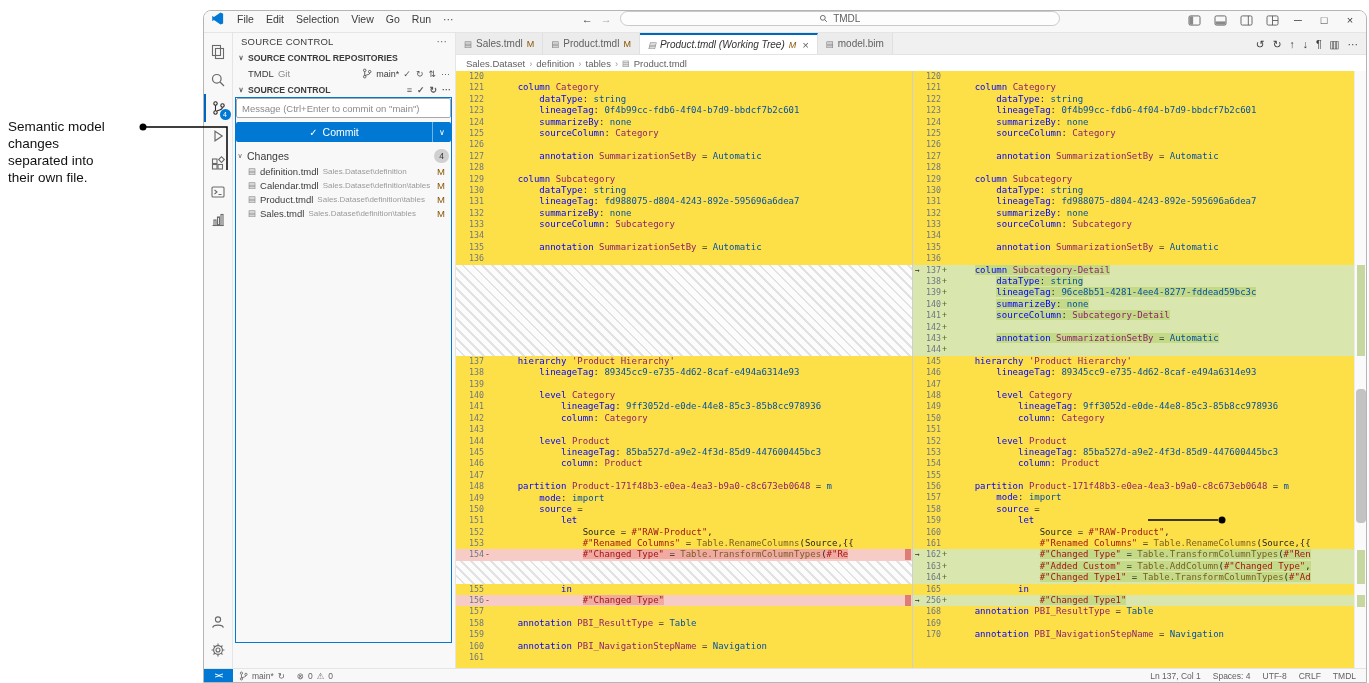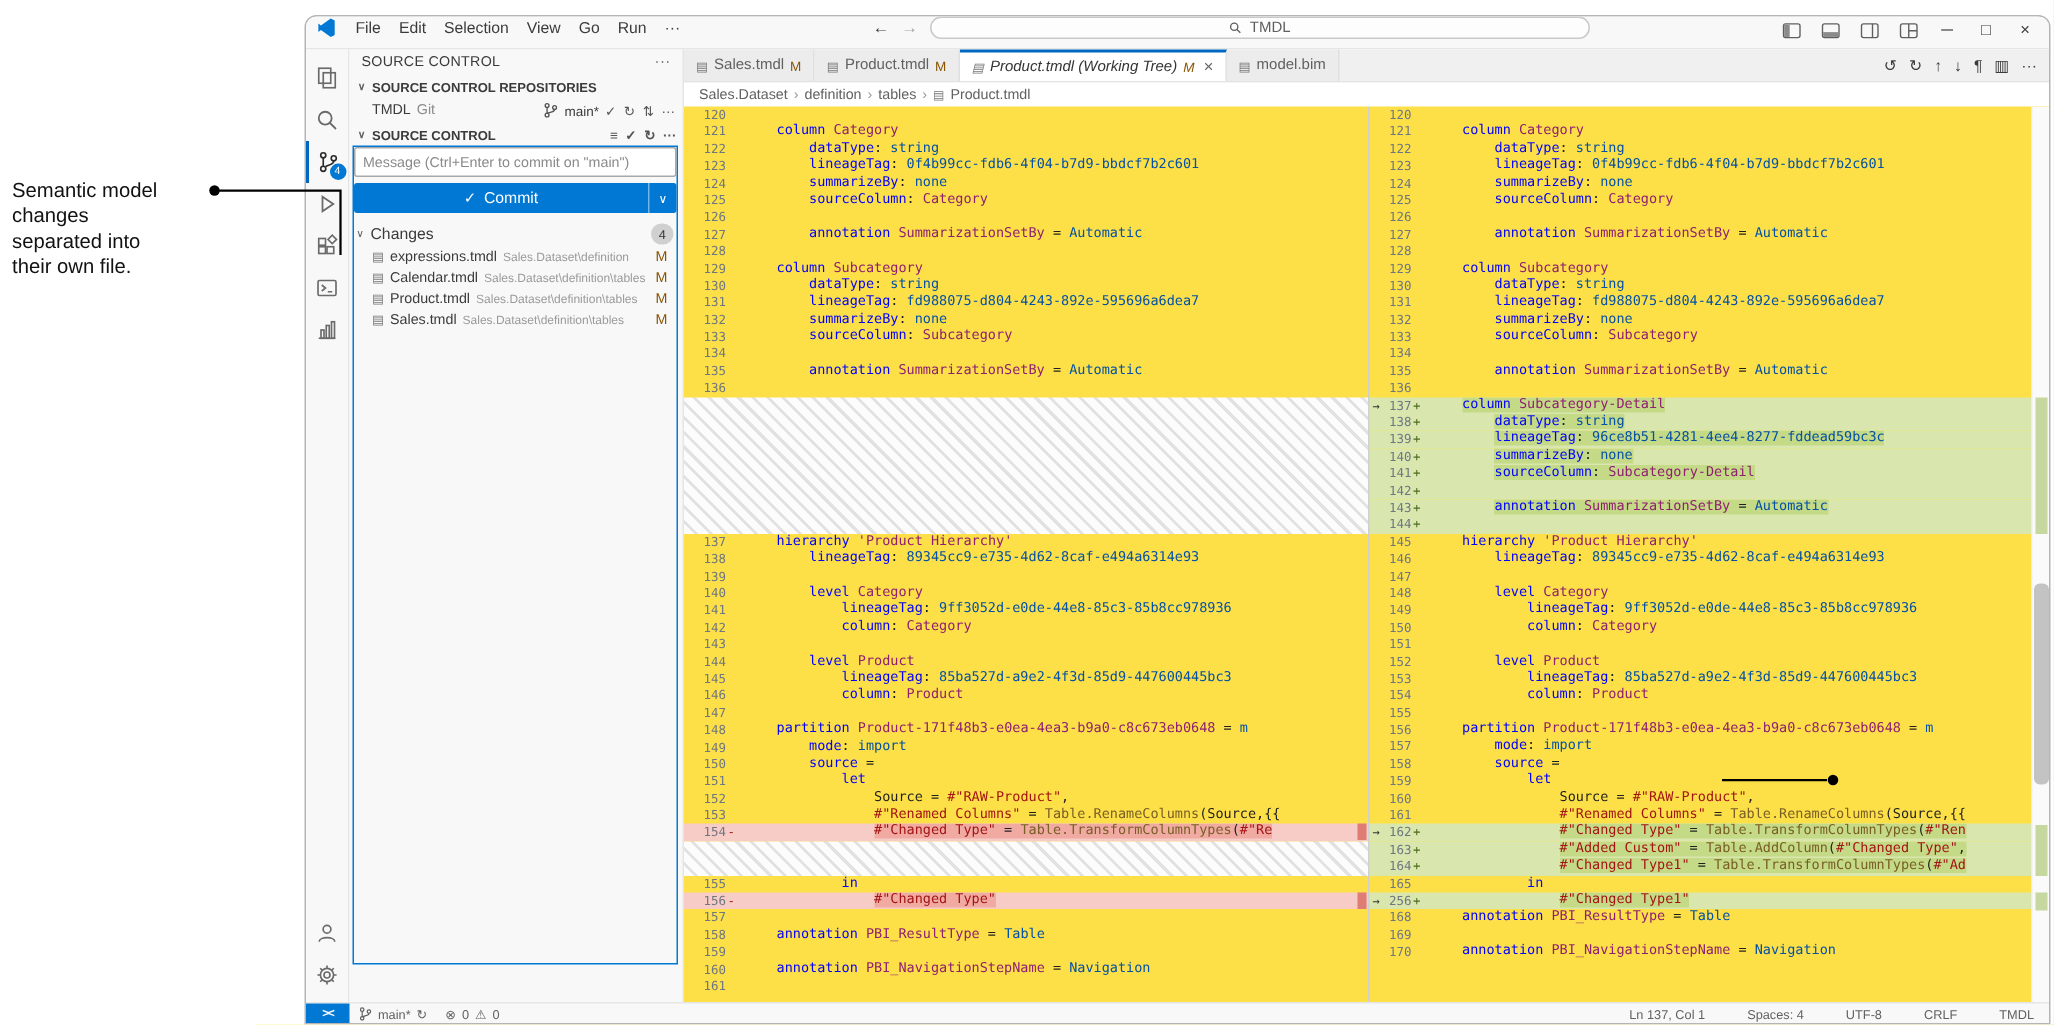--- a/index.html
+++ b/index.html
@@ -100,21 +100,21 @@
   .ruler-mid i{position:absolute;left:0;width:6px;background:rgba(200,60,50,.55);display:block}
   .vscroll{position:absolute;right:0;top:0;width:12px;height:100%;background:#fafafa;border-left:1px solid #ececec}
   .vscroll .mark{position:absolute;left:2px;width:8px;display:block}
   .vscroll .mark.g{background:rgba(155,185,85,.55)}
   .vscroll .thumb{position:absolute;left:1px;width:10px;background:rgba(120,120,120,.42);border-radius:4px;display:block}
   
   .statusbar{height:14px;flex:0 0 14px;background:#f8f8f8;border-top:1px solid #e5e5e5;display:flex;align-items:center;font-size:8.5px;color:#616161}
   .remote{width:29px;height:100%;background:#0078d4;color:#fff;display:flex;align-items:center;justify-content:center;
     font-size:8px;font-weight:bold;letter-spacing:-1px}
   .sb-group{display:flex;align-items:center;gap:4px;padding:0 6px}
-  .sb-right{margin-left:auto;display:flex;align-items:center;gap:28px;padding-right:10px}
+  .sb-right{margin-left:auto;display:flex;align-items:center;gap:12px;padding-right:10px}
   svg.ic{display:block}
 </style>
 </head>
 <body>
 
 <div class="annot annot-left">Semantic model
 changes
 separated into
 their own file.</div>
 <div class="annot annot-right">Easily readable
@@ -309,21 +309,21 @@
         </div>
         <div class="changes-hdr">
           <span class="chev">∨</span>
           <span>Changes</span>
           <span class="spacer"></span>
           <span class="badge">4</span>
         </div>
         <div id="changes-list">
             <div class="frow">
               <span class="ficon">▤</span>
-              <span class="fname">expressions.tmdl</span>
+              <span class="fname">definition.tmdl</span>
               <span class="fpath">Sales.Dataset\definition</span>
               <span class="fbadge">M</span>
             </div>
             <div class="frow">
               <span class="ficon">▤</span>
               <span class="fname">Calendar.tmdl</span>
               <span class="fpath">Sales.Dataset\definition\tables</span>
               <span class="fbadge">M</span>
             </div>
             <div class="frow">

